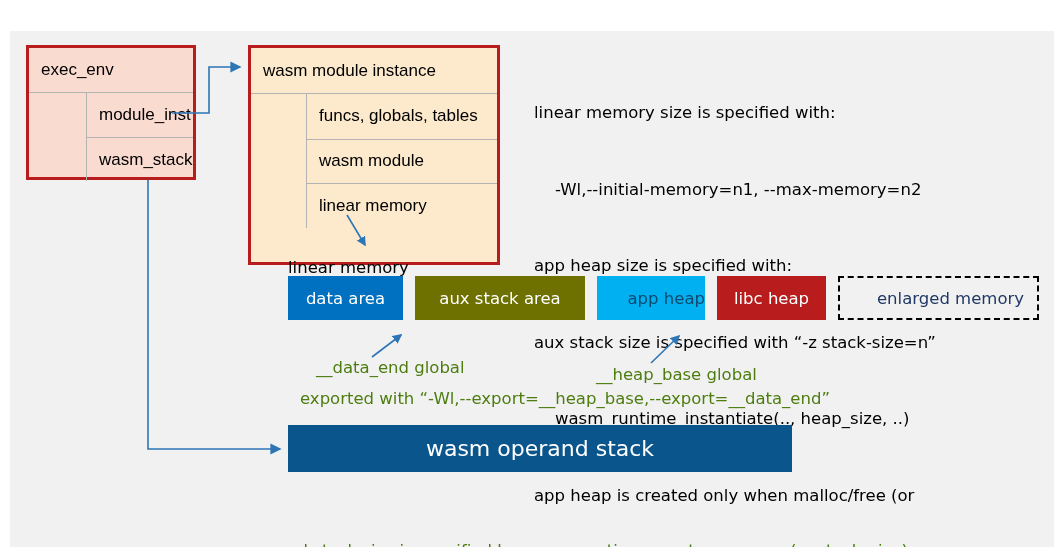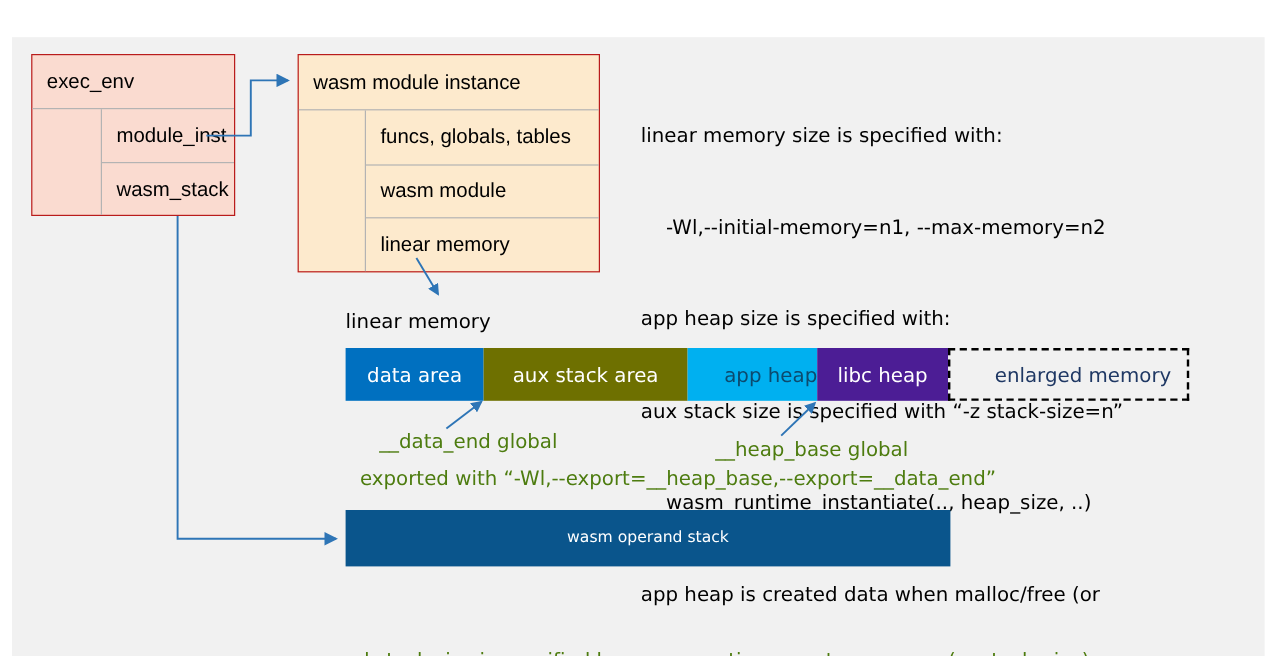--- a/index.html
+++ b/index.html
@@ -27,21 +27,21 @@
   
   .panel {
     position: absolute;
     left: 10px; top: 31px;
     width: 1044px; height: 516px;
     background: #f1f1f1;
   }
   
   .struct {
     position: absolute;
-    border: 1px solid #b91c1c;
+    border: 3px solid #b91c1c;
   }
   .struct .hdr {
     border-bottom: 1px solid #b3b3b3;
     display: flex; align-items: center;
     font-size: 17px;
     color: #000;
     font-family: "Liberation Sans", sans-serif;
   }
   .struct .body { display: flex; padding-left: 32px; }
   .struct .gutter { border-right: 1px solid #b3b3b3; flex: 0 0 auto; }
@@ -59,21 +59,21 @@
   #exec-env {
     left: 26px; top: 45px; width: 170px; height: 135px;
     background: #fadbd0;
   }
   #exec-env .hdr { height: 45px; padding-left: 12px; }
   #exec-env .gutter { width: 26px; }
   #exec-env .row { height: 44px; }
 
   
   #wasm-mi {
-    left: 248px; top: 45px; width: 252px; height: 182px;
+    left: 248px; top: 45px; width: 252px; height: 220px;
     background: #fdeacd;
   }
   #wasm-mi .hdr { height: 46px; padding-left: 12px; }
   #wasm-mi .gutter { width: 24px; }
   #wasm-mi .row { height: 44.5px; }
 
   
   .notes {
     position: absolute;
     left: 534px; top: 49px;
@@ -89,23 +89,24 @@
   .lm-label {
     position: absolute;
     left: 288px; top: 258px;
     font-size: 16.5px;
     color: #000;
   }
 
   
   .membar {
     position: absolute;
-    left: 288px; top: 290px;
+    left: 288px; top: 276px;
     height: 44px;
     display: flex;
+    gap: 12px;
   }
   .seg {
     display: flex; align-items: center; justify-content: center;
     font-size: 16.5px;
     color: #ffffff;
     height: 44px;
   }
   .seg.dashed {
     background: #f1f1f1;
     color: #1f3864;
@@ -126,21 +127,21 @@
   #ann-exported { left: 300px; top: 389px; }
 
   
   #operand-stack {
     position: absolute;
     left: 288px; top: 425px;
     width: 504px; height: 47px;
     background: #0a558c;
     display: flex; align-items: center; justify-content: center;
     color: #ffffff;
-    font-size: 13px;
+    font-size: 22px;
   }
   #ann-operand {
     left: 186px; top: 483px;
     line-height: 27px;
   }
 
   
   #arrows {
     position: absolute;
     left: 0; top: 0;
@@ -178,37 +179,37 @@
       </div>
     </div>
   </div>
 
   <div class="notes">
     <div>linear memory size is specified with:</div>
     <div>    -Wl,--initial-memory=n1, --max-memory=n2</div>
     <div>app heap size is specified with:</div>
     <div>aux stack size is specified with “-z stack-size=n”</div>
     <div>    wasm_runtime_instantiate(.., heap_size, ..)</div>
-    <div>app heap is created data when malloc/free (or</div>
+    <div>app heap is created only when malloc/free (or</div>
     
   </div>
 
   <div class="lm-label">linear memory</div>
 
   <div class="membar" id="membar">
       <div class="seg" style="width: 115px; background: rgb(0, 112, 192); color: rgb(255, 255, 255);">
         <span>data area</span>
       </div>
       <div class="seg" style="width: 170px; background: rgb(110, 112, 0); color: rgb(255, 255, 255);">
         <span>aux stack area</span>
       </div>
       <div class="seg" style="width: 108px; background: rgb(0, 176, 240); color: #0c4a6e; justify-content: flex-end;">
         <span>app heap</span>
       </div>
-      <div class="seg" style="width: 109px; background: #4c1d95; color: rgb(255, 255, 255);">
+      <div class="seg" style="width: 109px; background: #b91c1c; color: rgb(255, 255, 255);">
         <span>libc heap</span>
       </div>
       <div class="seg dashed" style="width: 201px; color: rgb(31, 56, 100);">
         <span>enlarged memory</span>
       </div>
     </div>
 
   <div class="ann" id="ann-data-end">__data_end global</div>
   <div class="ann" id="ann-heap-base">__heap_base global</div>
   <div class="ann" id="ann-exported">exported with “-Wl,--export=__heap_base,--export=__data_end”</div>

